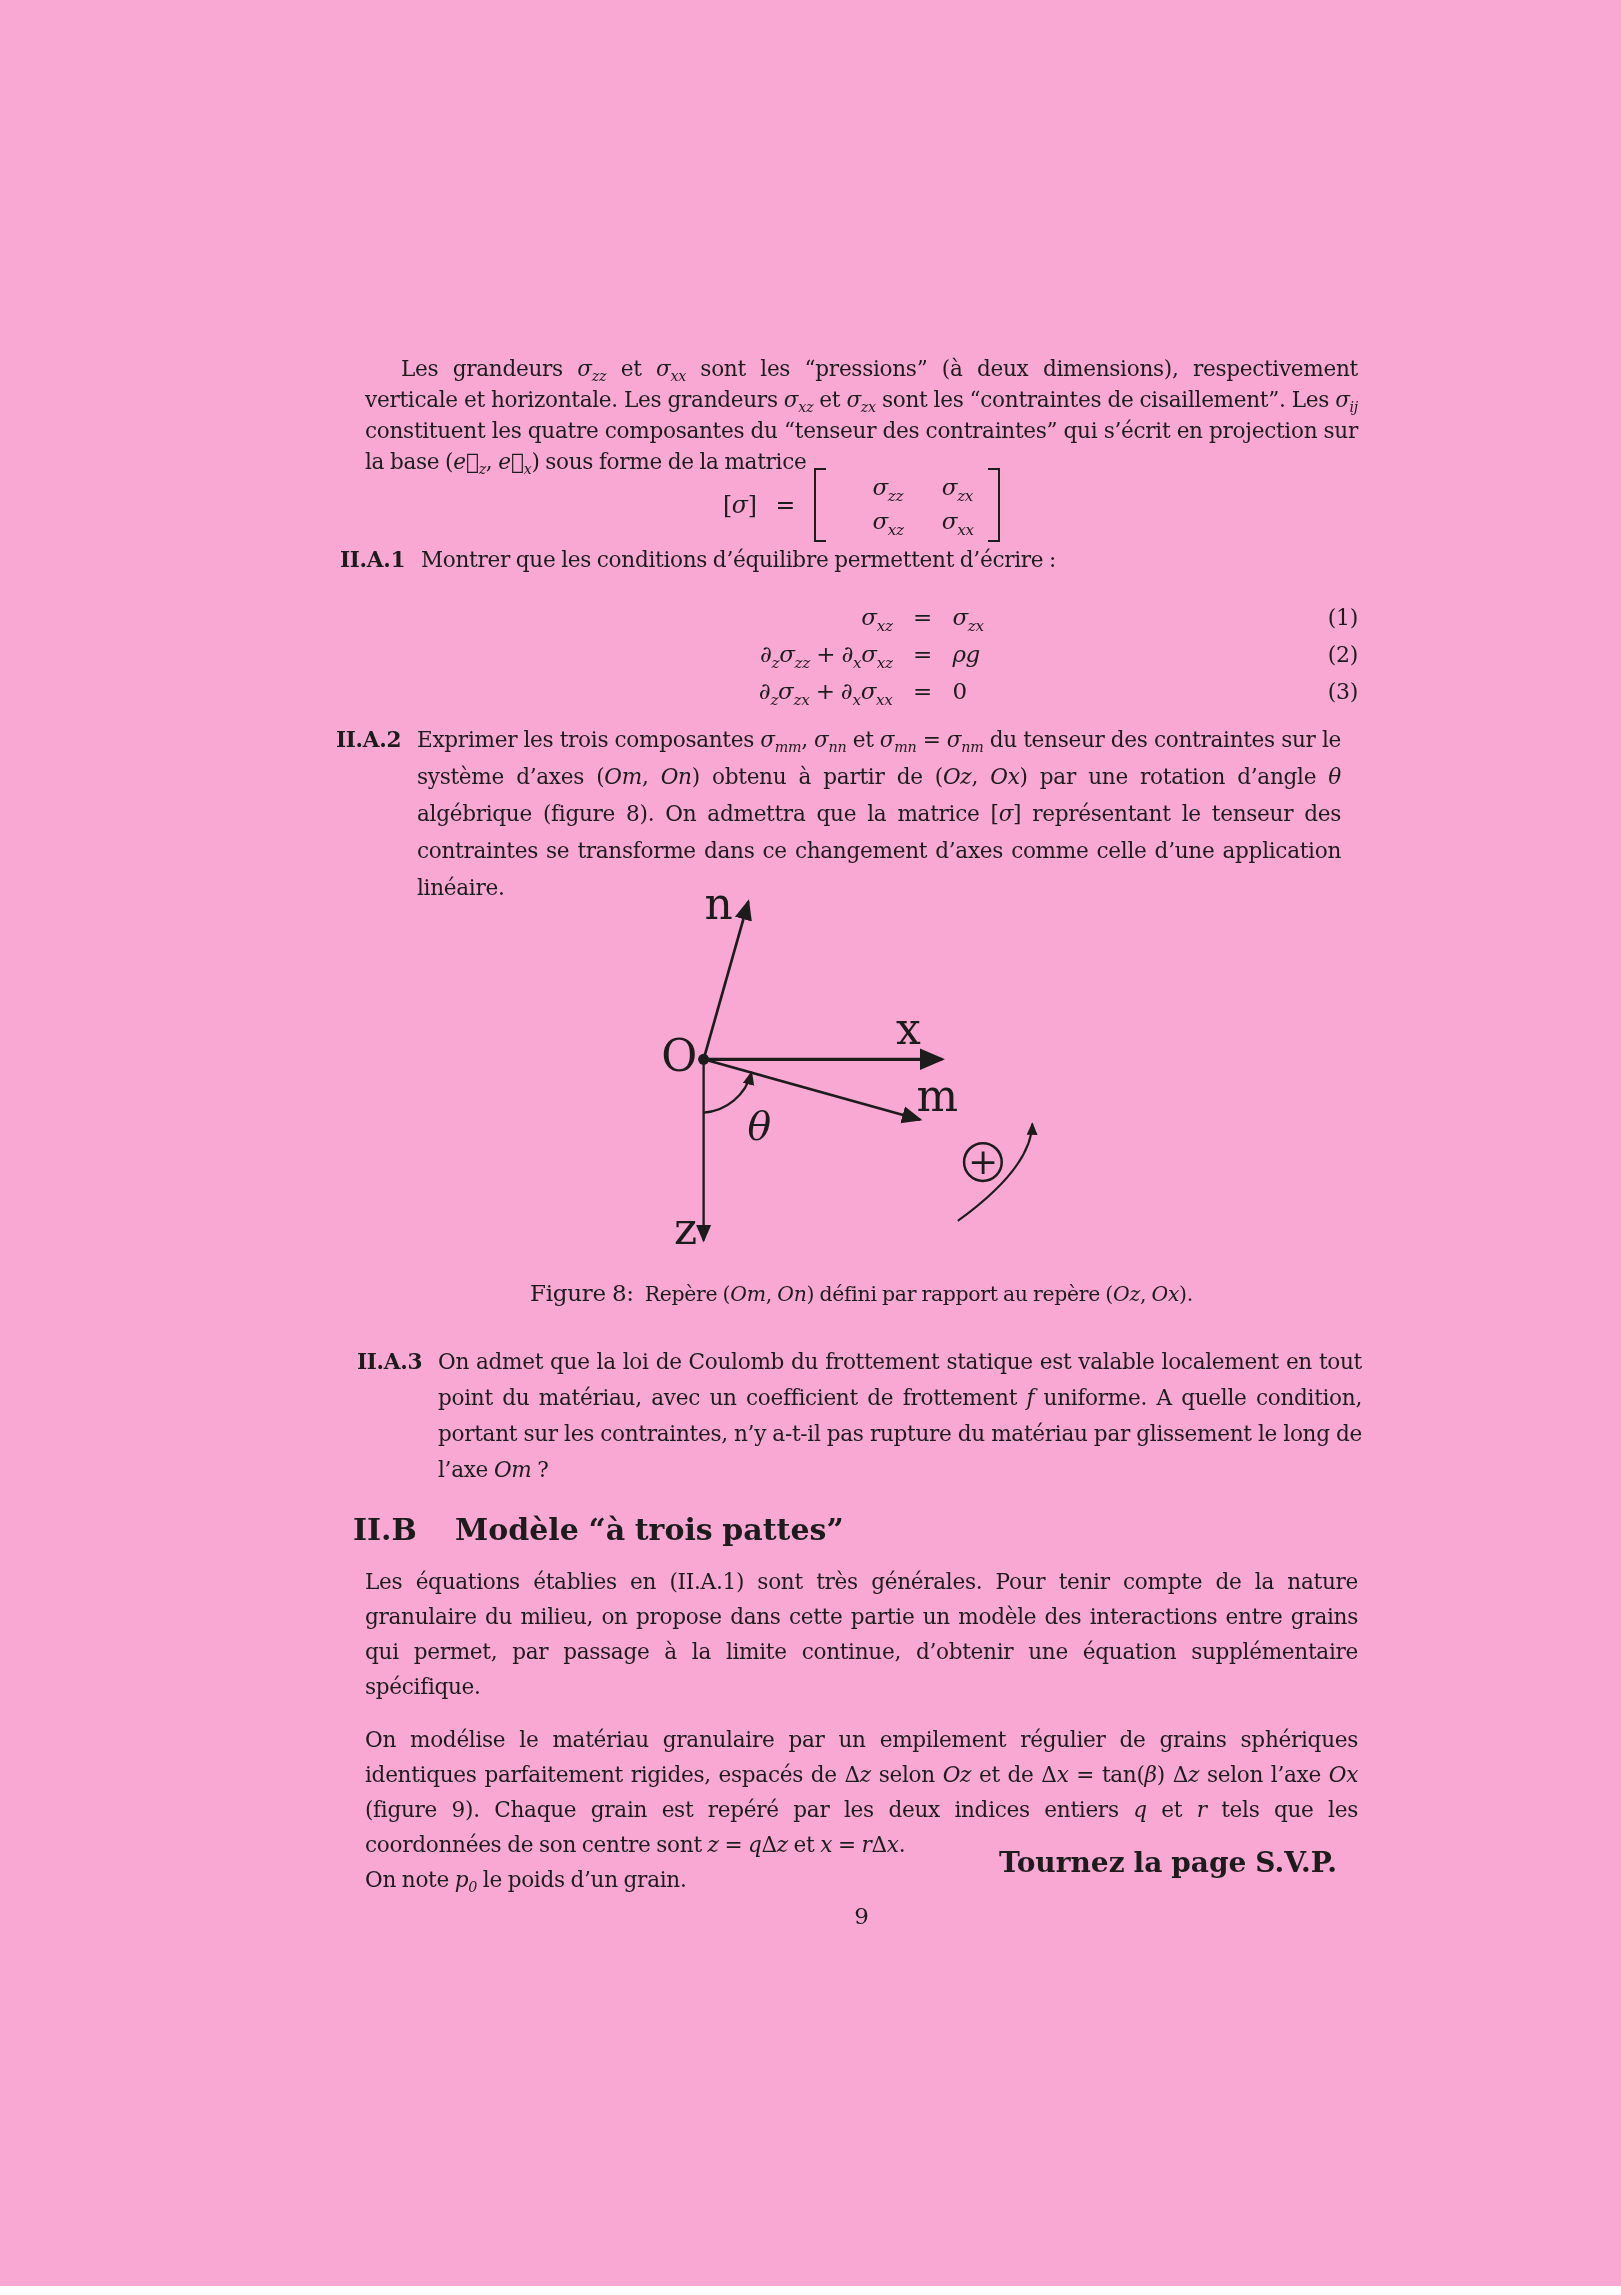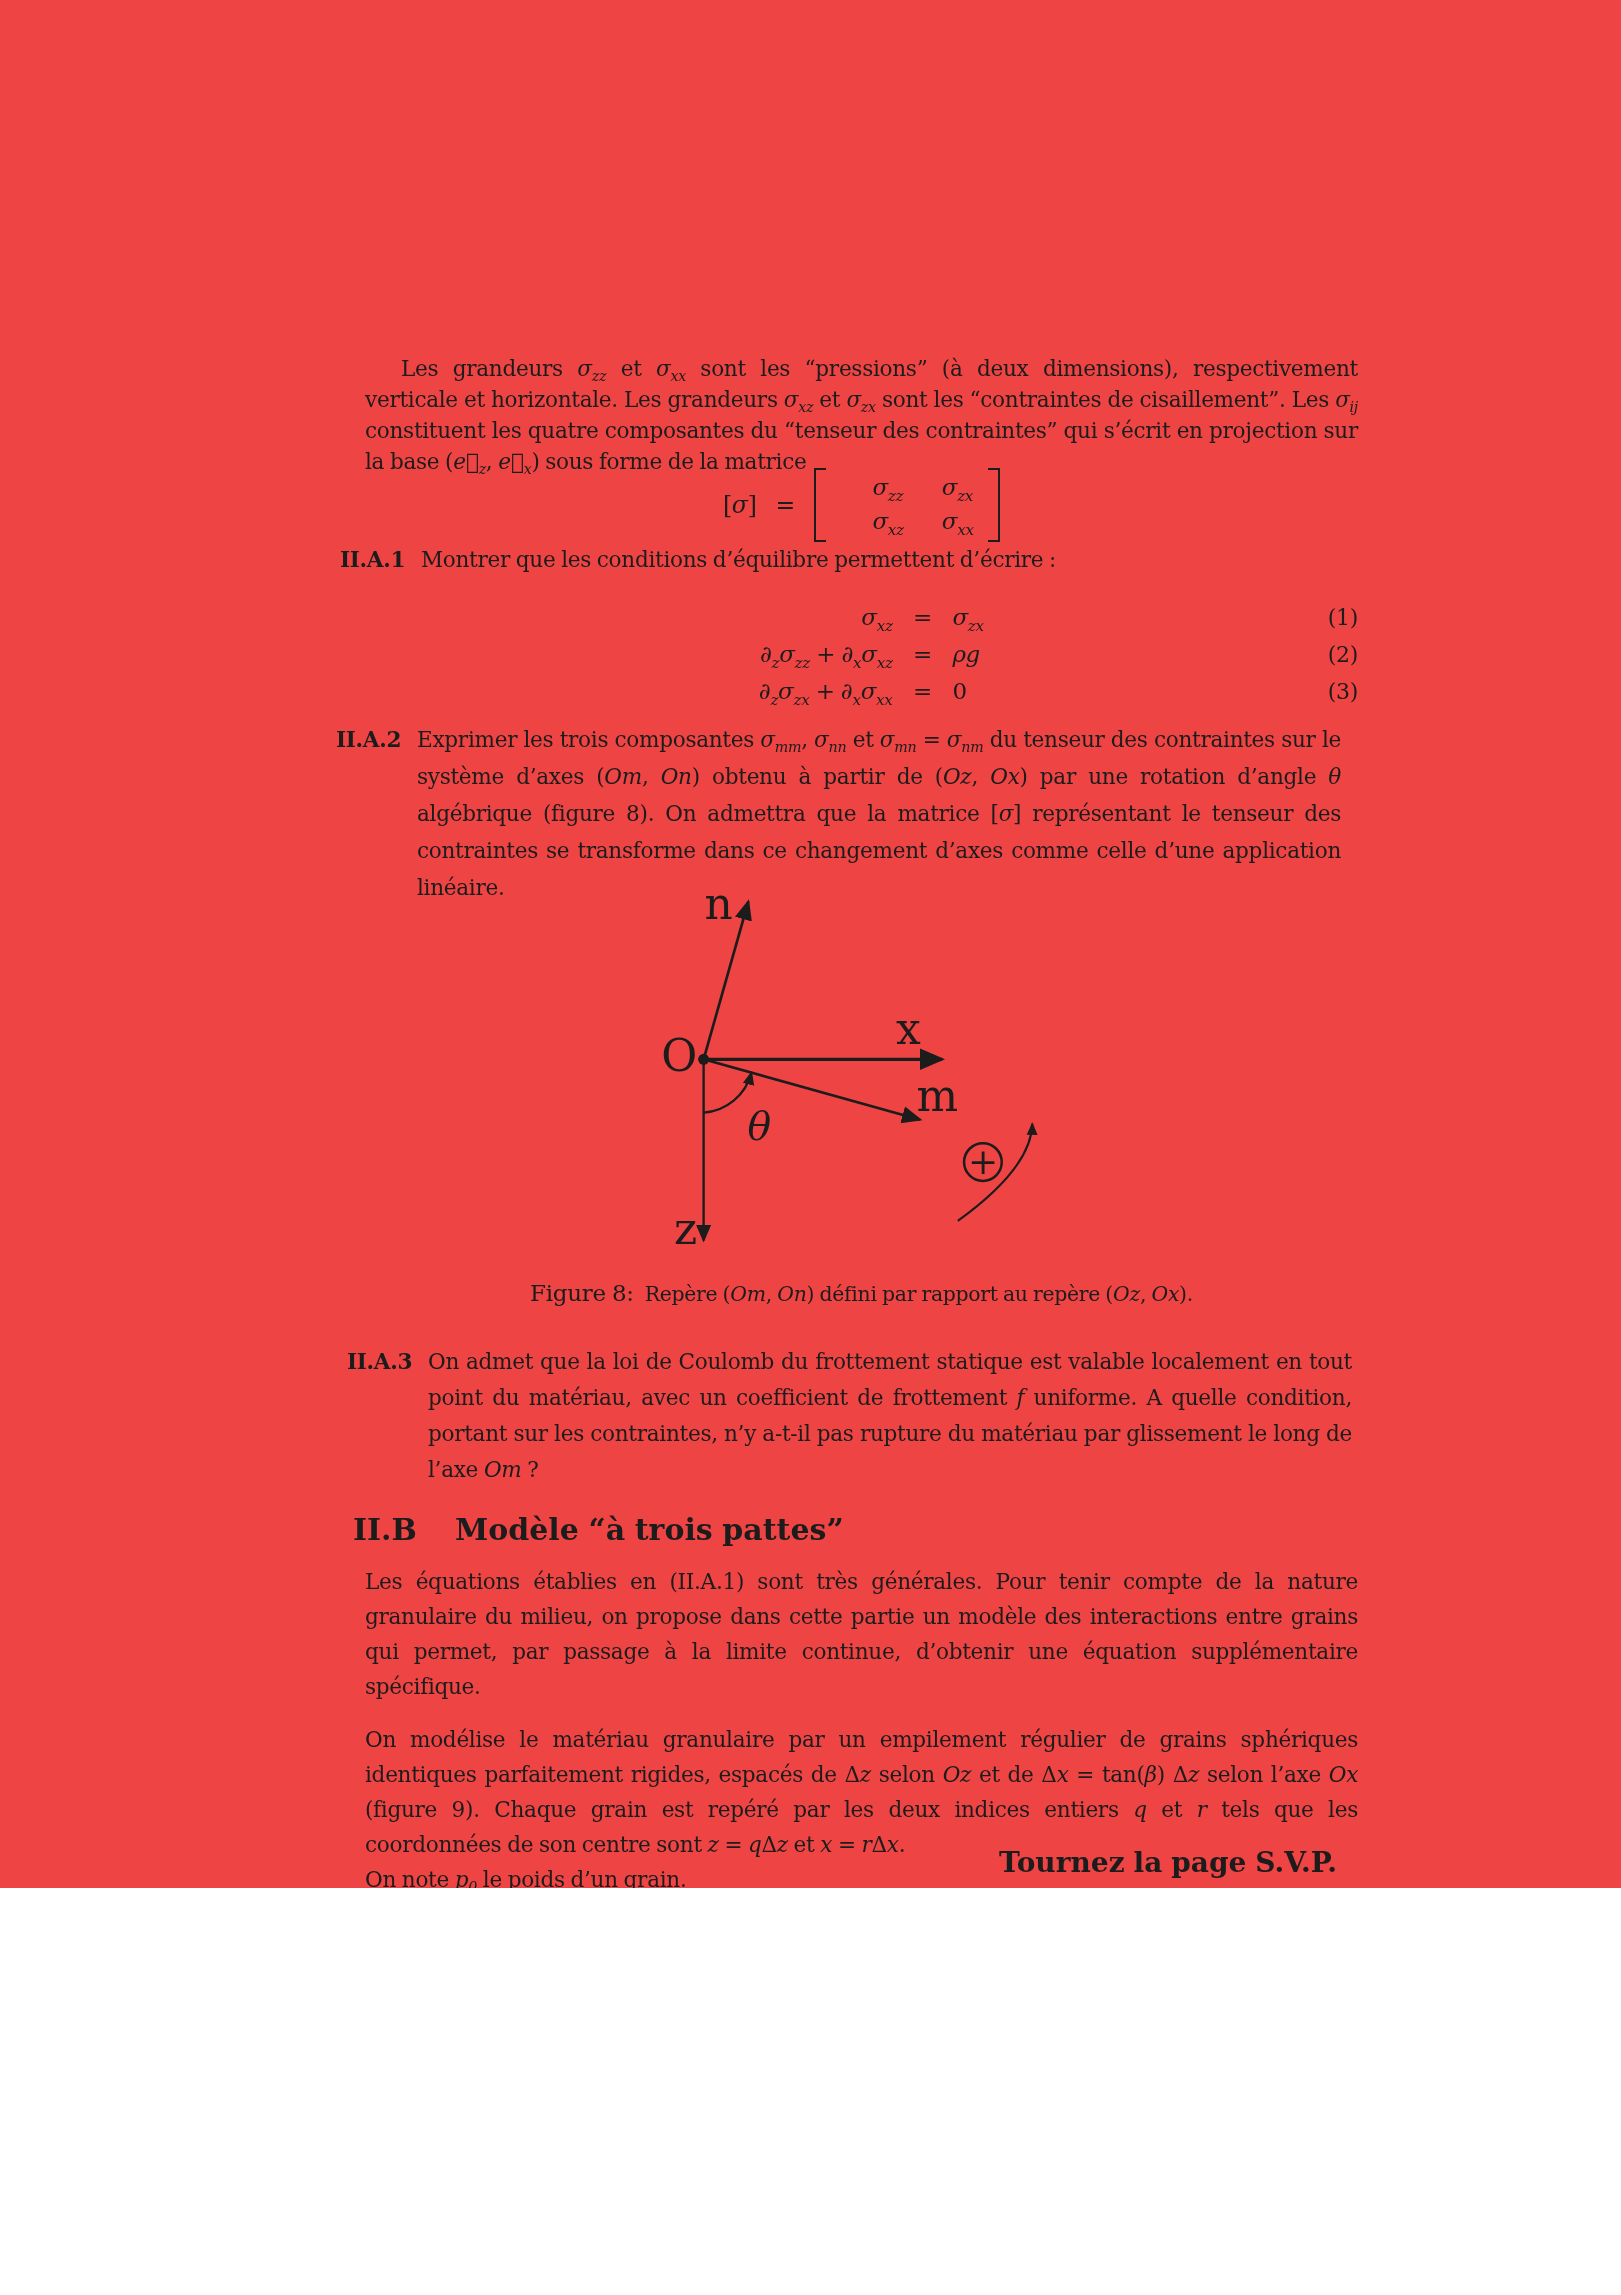--- a/index.html
+++ b/index.html
@@ -1,19 +1,19 @@
 <!DOCTYPE html>
 <html style="font-size:12.6px"><head>
 <meta charset="utf-8">
 <style>
   html,body{margin:0;padding:0;background:#ffffff;}
   .page{
     position:relative;
-    width:1622px;height:1888px;
-    background:#ef4444;
+    width:1622px;height:2286px;
+    background:#f9a8d4;
     color:#1c1c1c;
     font-family:"DejaVu Serif","Liberation Serif",serif;
     font-size:21.6px;
     letter-spacing:-0.3px;
     word-spacing:-0.8px;
     overflow:hidden;
   }
   .abs{position:absolute;}
   p{margin:0;}
   .just{text-align:justify;}
@@ -127,21 +127,21 @@
     <text class="fig-label" x="374" y="303" text-anchor="middle" fill="#1c1c1c">m</text>
     <text class="fig-label" x="53" y="472" text-anchor="middle" fill="#1c1c1c">z</text>
     <text class="fig-label" x="45" y="252" text-anchor="middle" fill="#1c1c1c" font-size="58">O</text>
     <text x="147" y="340" text-anchor="middle" fill="#1c1c1c" font-size="50" font-style="italic">θ</text>
   </svg>
 
   <div class="abs caption" style="left:365px;top:1280px;width:993px;">
     <span class="cap-pre">Figure 8:</span><span>Repère (<i>Om</i>, <i>On</i>) défini par rapport au repère (<i>Oz</i>, <i>Ox</i>).</span>
   </div>
 
-  <div class="abs section" style="left:347px;top:1344px;width:1005px;line-height:36px;justify-content:space-between;">
+  <div class="abs section" style="left:357px;top:1344px;width:1005px;line-height:36px;justify-content:space-between;">
     <span class="sec-label">II.A.3</span>
     <span class="sec-body just">On admet que la loi de Coulomb du frottement statique est valable localement en tout point du matériau, avec un coefficient de frottement <i>f</i> uniforme. A quelle condition, portant sur les contraintes, n’y a-t-il pas rupture du matériau par glissement le long de l’axe <i>Om</i> ?</span>
   </div>
 
   <div class="abs hB" style="left:353px;top:1512px;width:1005px;">
     <span class="hB-label">II.B</span>
     <span>Modèle “à trois pattes”</span>
   </div>
 
   <div class="abs" style="left:365px;top:1564px;width:993px;line-height:35px;">

